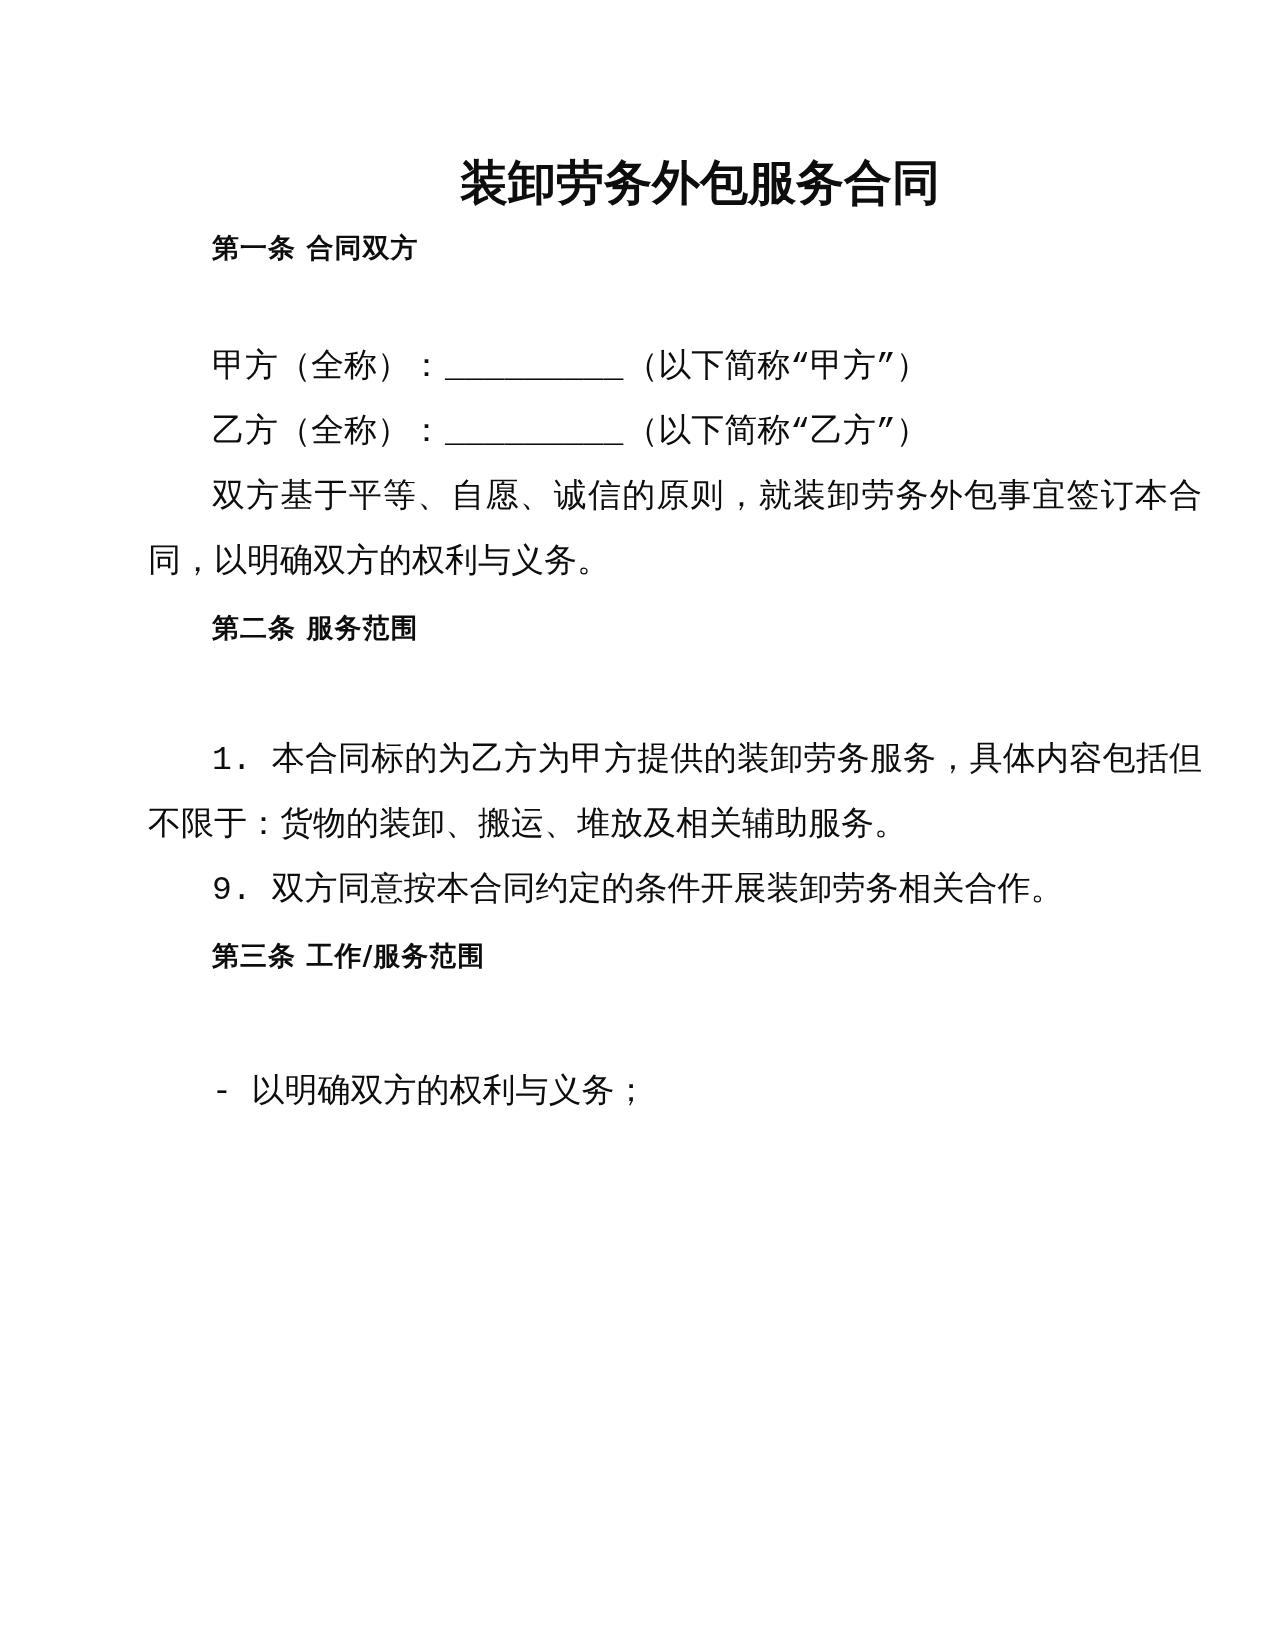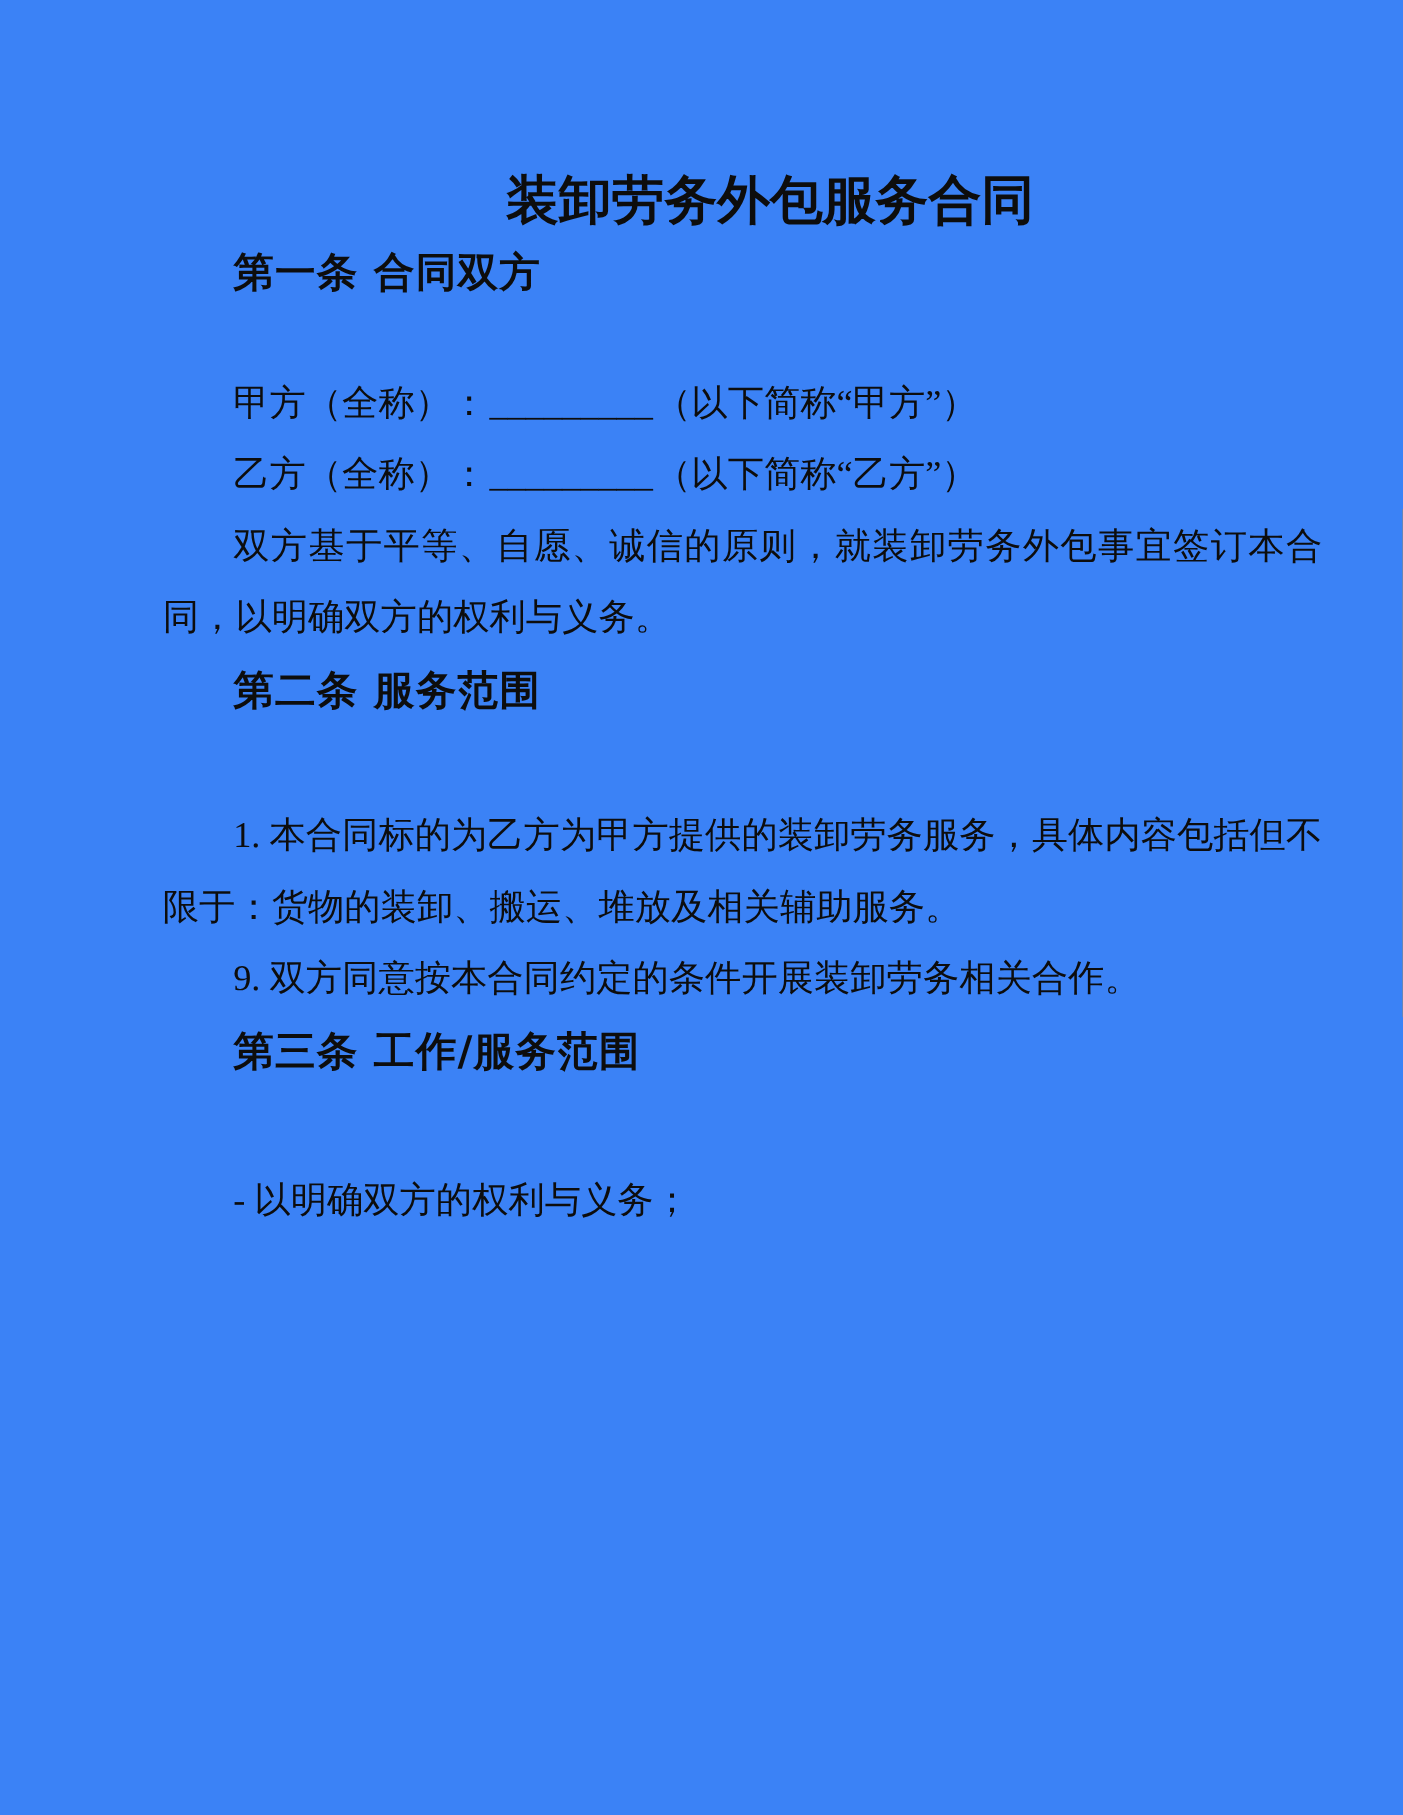--- a/index.html
+++ b/index.html
@@ -5,57 +5,58 @@
   html, body {
     margin: 0;
     padding: 0;
     background: #888;
   }
   .page {
     position: relative;
     width: 1275px;
     height: 1650px;
     margin: 0 auto;
-    background: #3b82f6;
+    background: #ffffff;
     box-sizing: border-box;
     padding: 150px 73px 0 148px;
     overflow: hidden;
     font-family: "Liberation Serif", "DejaVu Serif", serif;
     color: #0d0d0d;
   }
   .doc-title {
     margin: 0;
     font-family: "DejaVu Sans", "Liberation Sans", sans-serif;
     font-weight: 700;
     font-size: 48px;
     line-height: 65px;
     text-align: center;
     text-indent: 50px;
     white-space: nowrap;
   }
   h2.sec {
     margin: 0;
     font-family: "DejaVu Sans", "Liberation Sans", sans-serif;
     font-weight: 700;
-    font-size: 37px;
+    font-size: 27px;
     line-height: 65px;
     text-indent: 64px;
     letter-spacing: 1px;
   }
   .sec1 { margin-top: 74px; }
   .sec2 { margin-top: 92px; }
   .sec3 { margin-top: 70px; }
   .group { margin: 0; }
   .g1 { margin-top: 55px; }
   .g2 { margin-top: 68px; }
   .g3 { margin-top: 72px; }
   .group p {
     margin: 0;
     font-size: 33px;
     line-height: 65px;
+    font-family: Liberation Mono, monospace;
   }
   .indent { text-indent: 64px; }
   .just { text-align: justify; }
   .fill-line { white-space: nowrap; }
   .blank {
     display: inline;
     letter-spacing: 0;
     padding: 0 2px;
   }
 </style>

